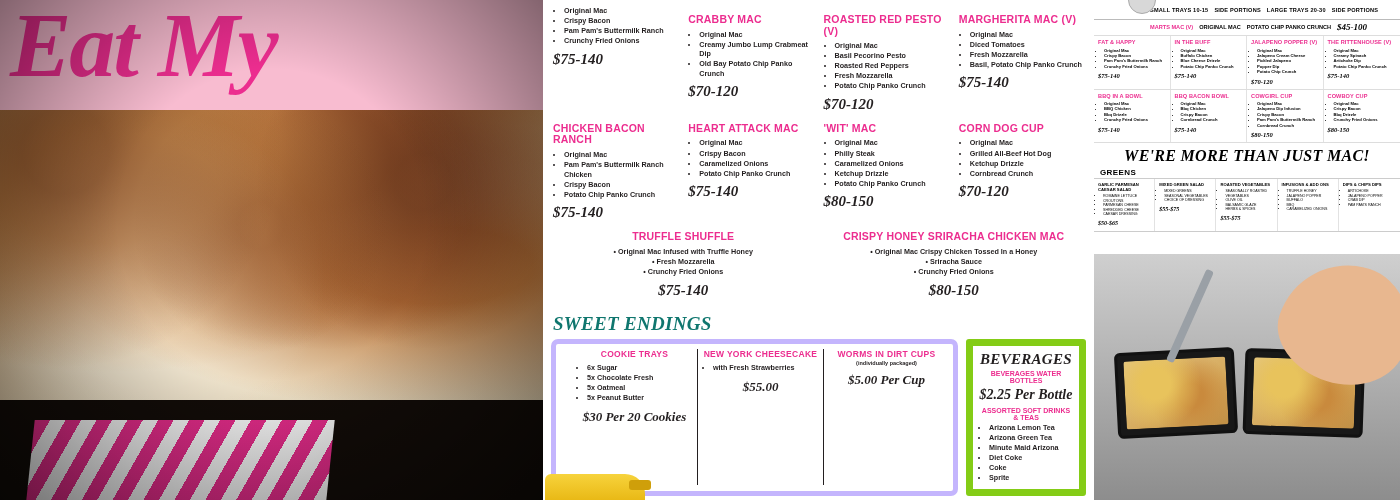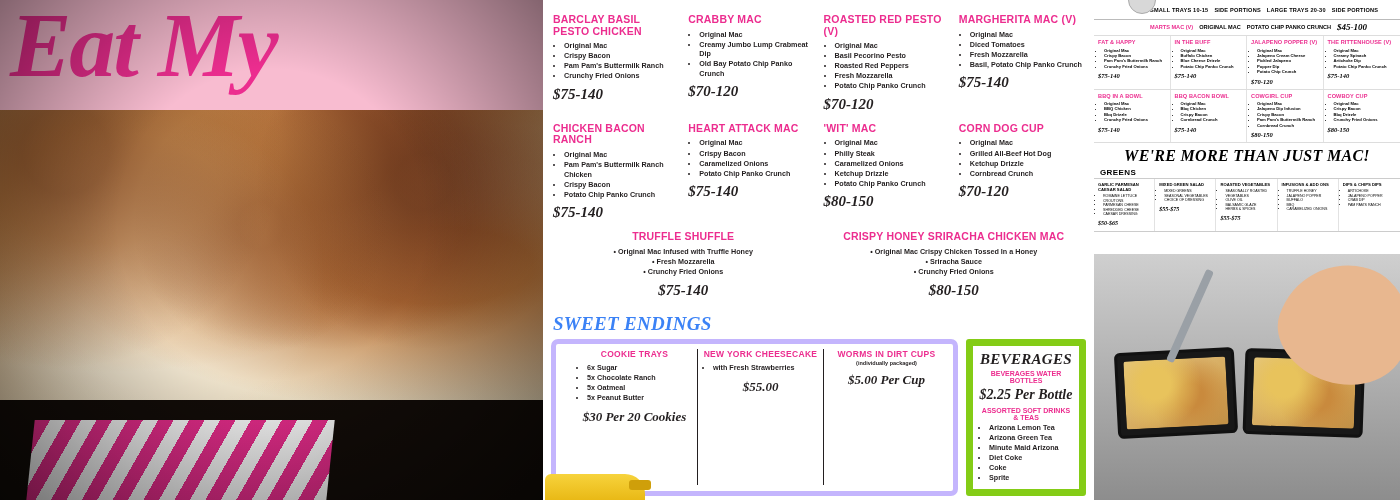--- a/index.html
+++ b/index.html
@@ -99,21 +99,21 @@
   .price.center { text-align:center; }
   .wide-row { grid-column:span 2; }
   .wide-row ul { padding-left:0; list-style:none; text-align:center; }
   .wide-row ul li:before{ content:"• "; }
 
   
   .sweet-title {
     margin:14px 0 4px 2px;
     font-family:"Liberation Serif", serif;
     font-style:italic; font-weight:bold;
-    font-size:19px; color:#3b82f6; letter-spacing:.3px;
+    font-size:19px; color:#0f766e; letter-spacing:.3px;
   }
   .sweet-wrap { display:flex; gap:8px; align-items:stretch; }
   .sweet-box {
     border:5px solid #c4b5fd; border-radius:7px;
     flex:1; display:flex; padding:5px 4px 6px 16px;
   }
   .sweet-col { flex:1; padding:0 5px; border-right:1px solid #231f20; }
   .sweet-col:last-child { border-right:none; }
   .sweet-col h4 {
     margin:0 0 4px 0; text-align:center; color:#ec2d8f;
@@ -243,21 +243,20 @@
       <div class="stripes"></div>
     </div>
     <div class="dark-vignette"></div>
   </div>
 
   <div class="menu">
 
     <div class="mac-grid">
 
       <div class="item">
-        <h3>BARCLAY BASIL PESTO CHICKEN</h3>
         <ul>
           <li>Original Mac</li>
           <li>Crispy Bacon</li>
           <li>Pam Pam's Buttermilk Ranch</li>
           <li>Crunchy Fried Onions</li>
         </ul>
         <div class="price">$75-140</div>
       </div>
 
       <div class="item">
@@ -362,21 +361,21 @@
 
     <div class="sweet-title">SWEET ENDINGS</div>
 
     <div class="sweet-wrap">
       <div class="sweet-box">
 
         <div class="sweet-col">
           <h4>COOKIE TRAYS</h4>
           <ul>
             <li>6x Sugar</li>
-            <li>5x Chocolate Ranch</li>
+            <li>5x Chocolate Fresh</li>
             <li>5x Oatmeal</li>
             <li>5x Peanut Butter</li>
           </ul>
           <div class="price">$30 Per 20 Cookies</div>
         </div>
 
         <div class="sweet-col">
           <h4>NEW YORK CHEESECAKE</h4>
           <ul>
             <li>with Fresh Strawberries</li>

